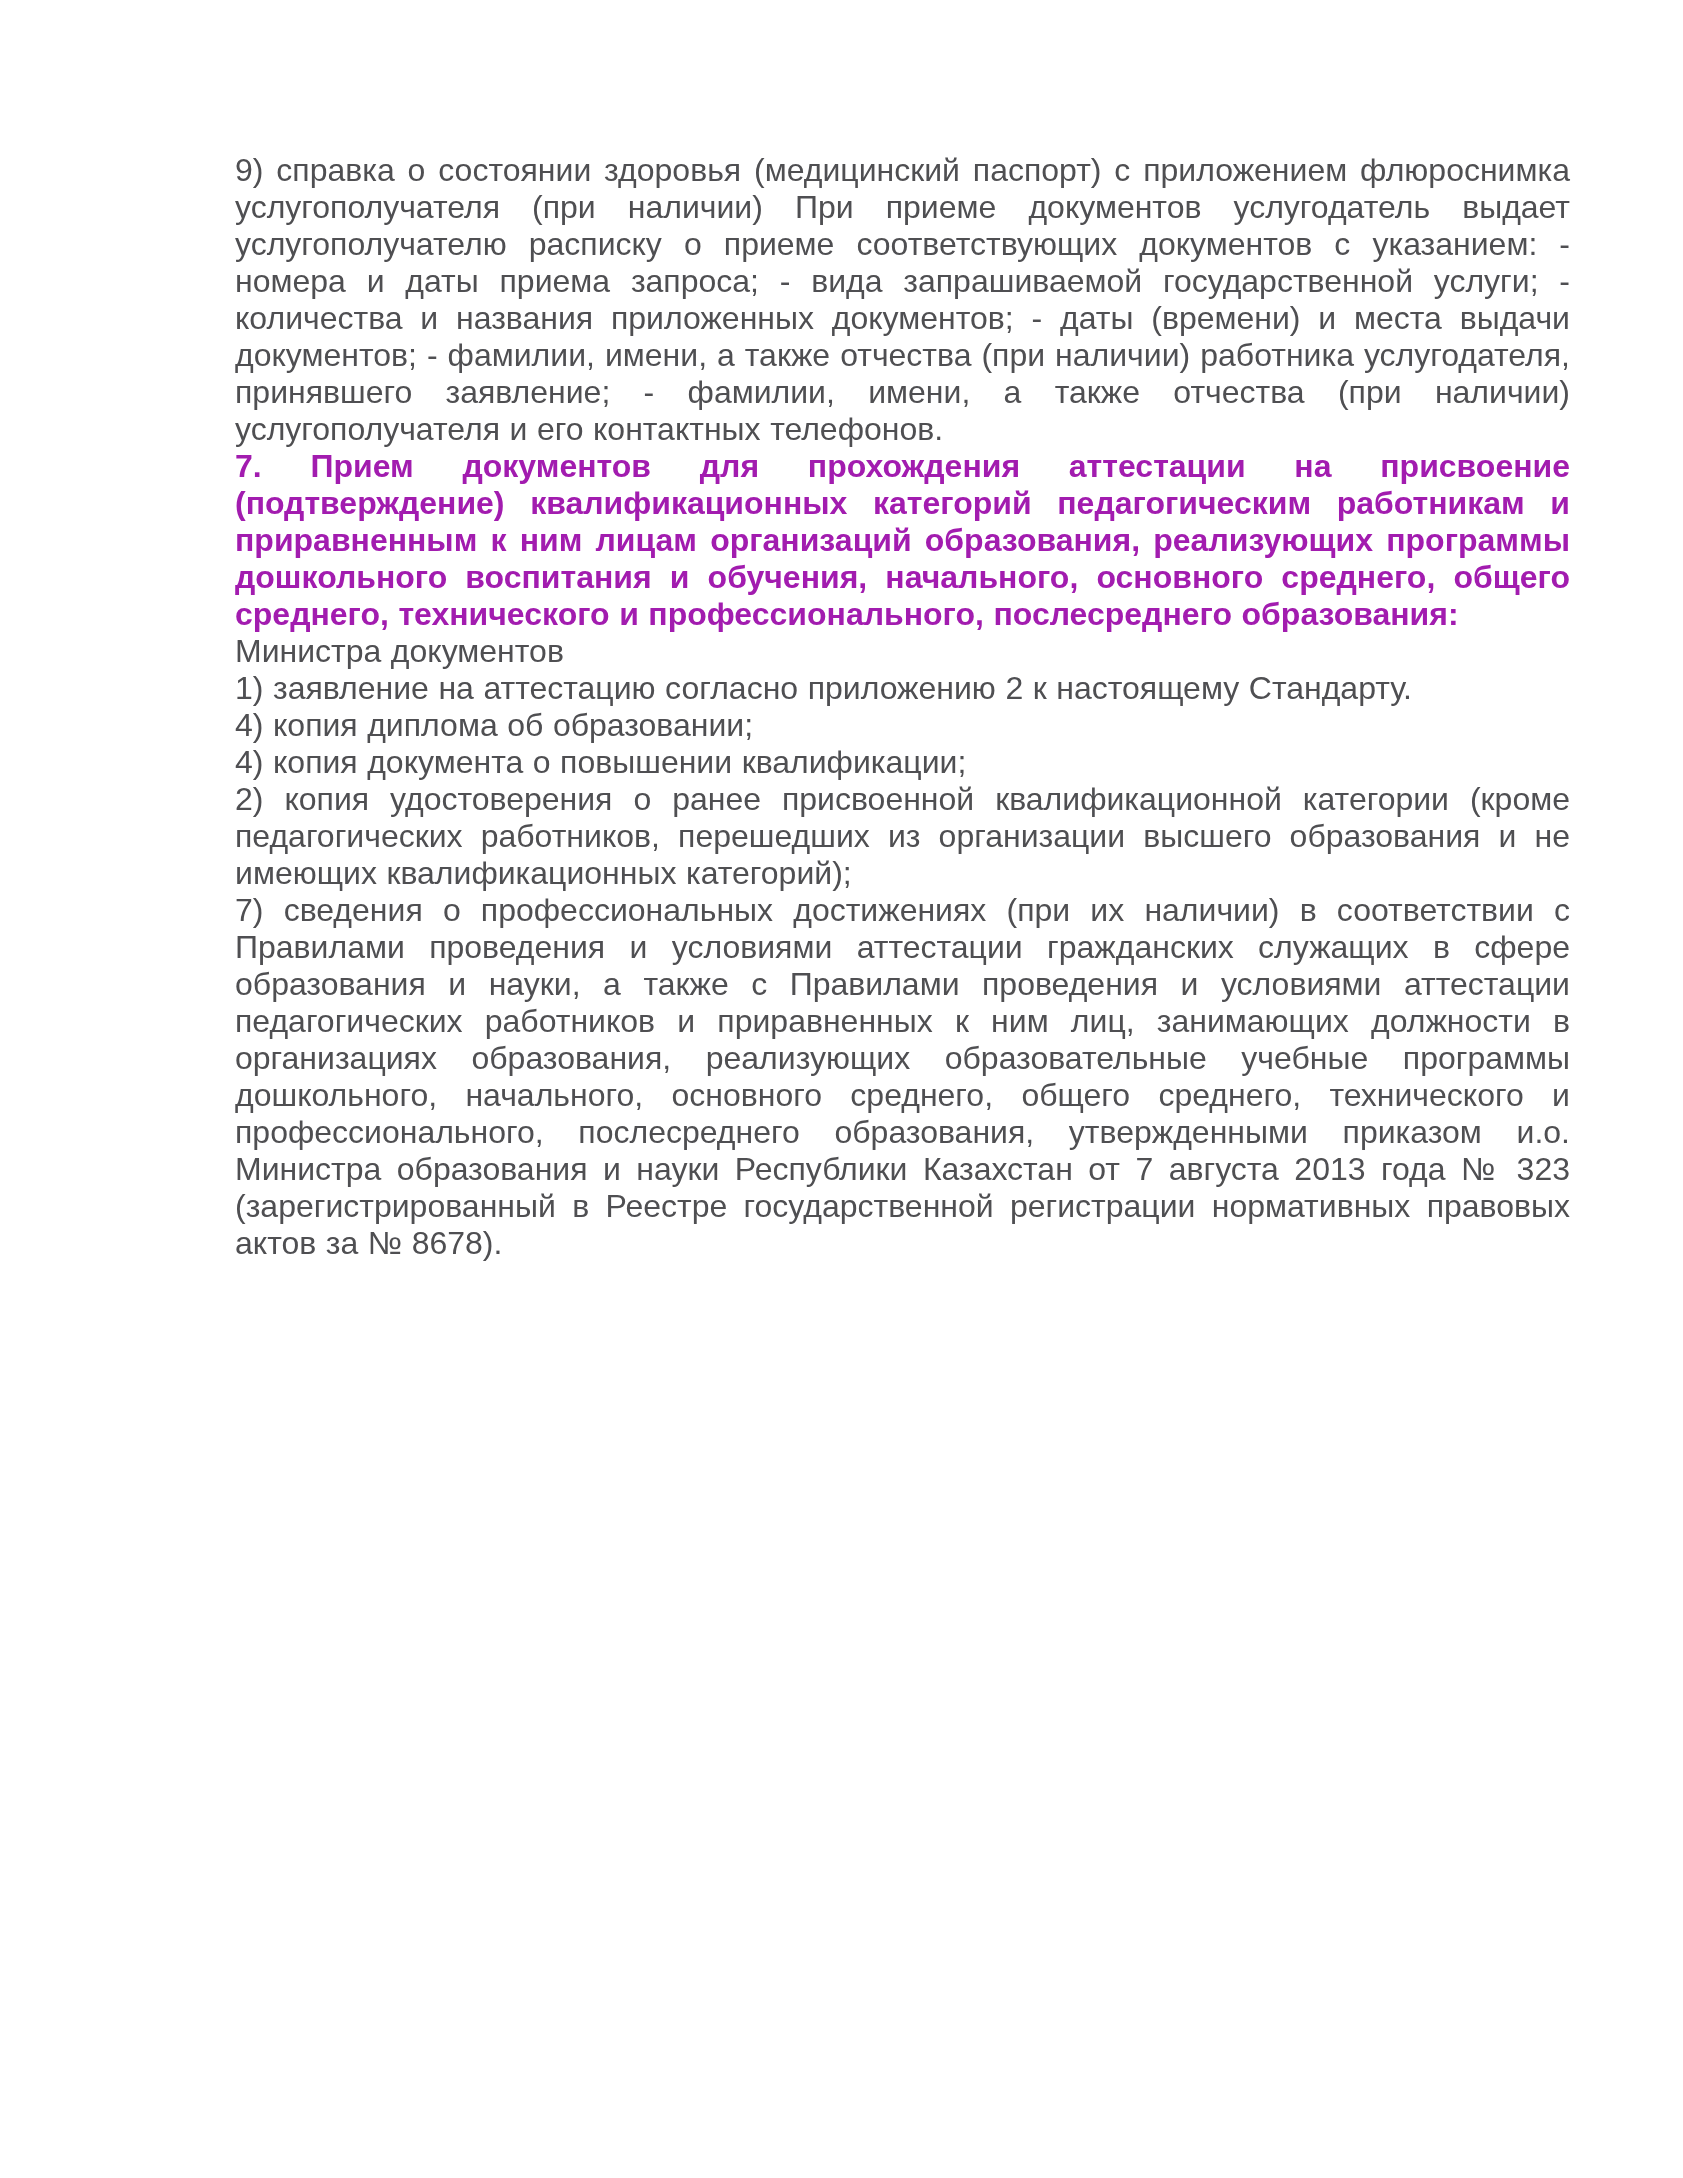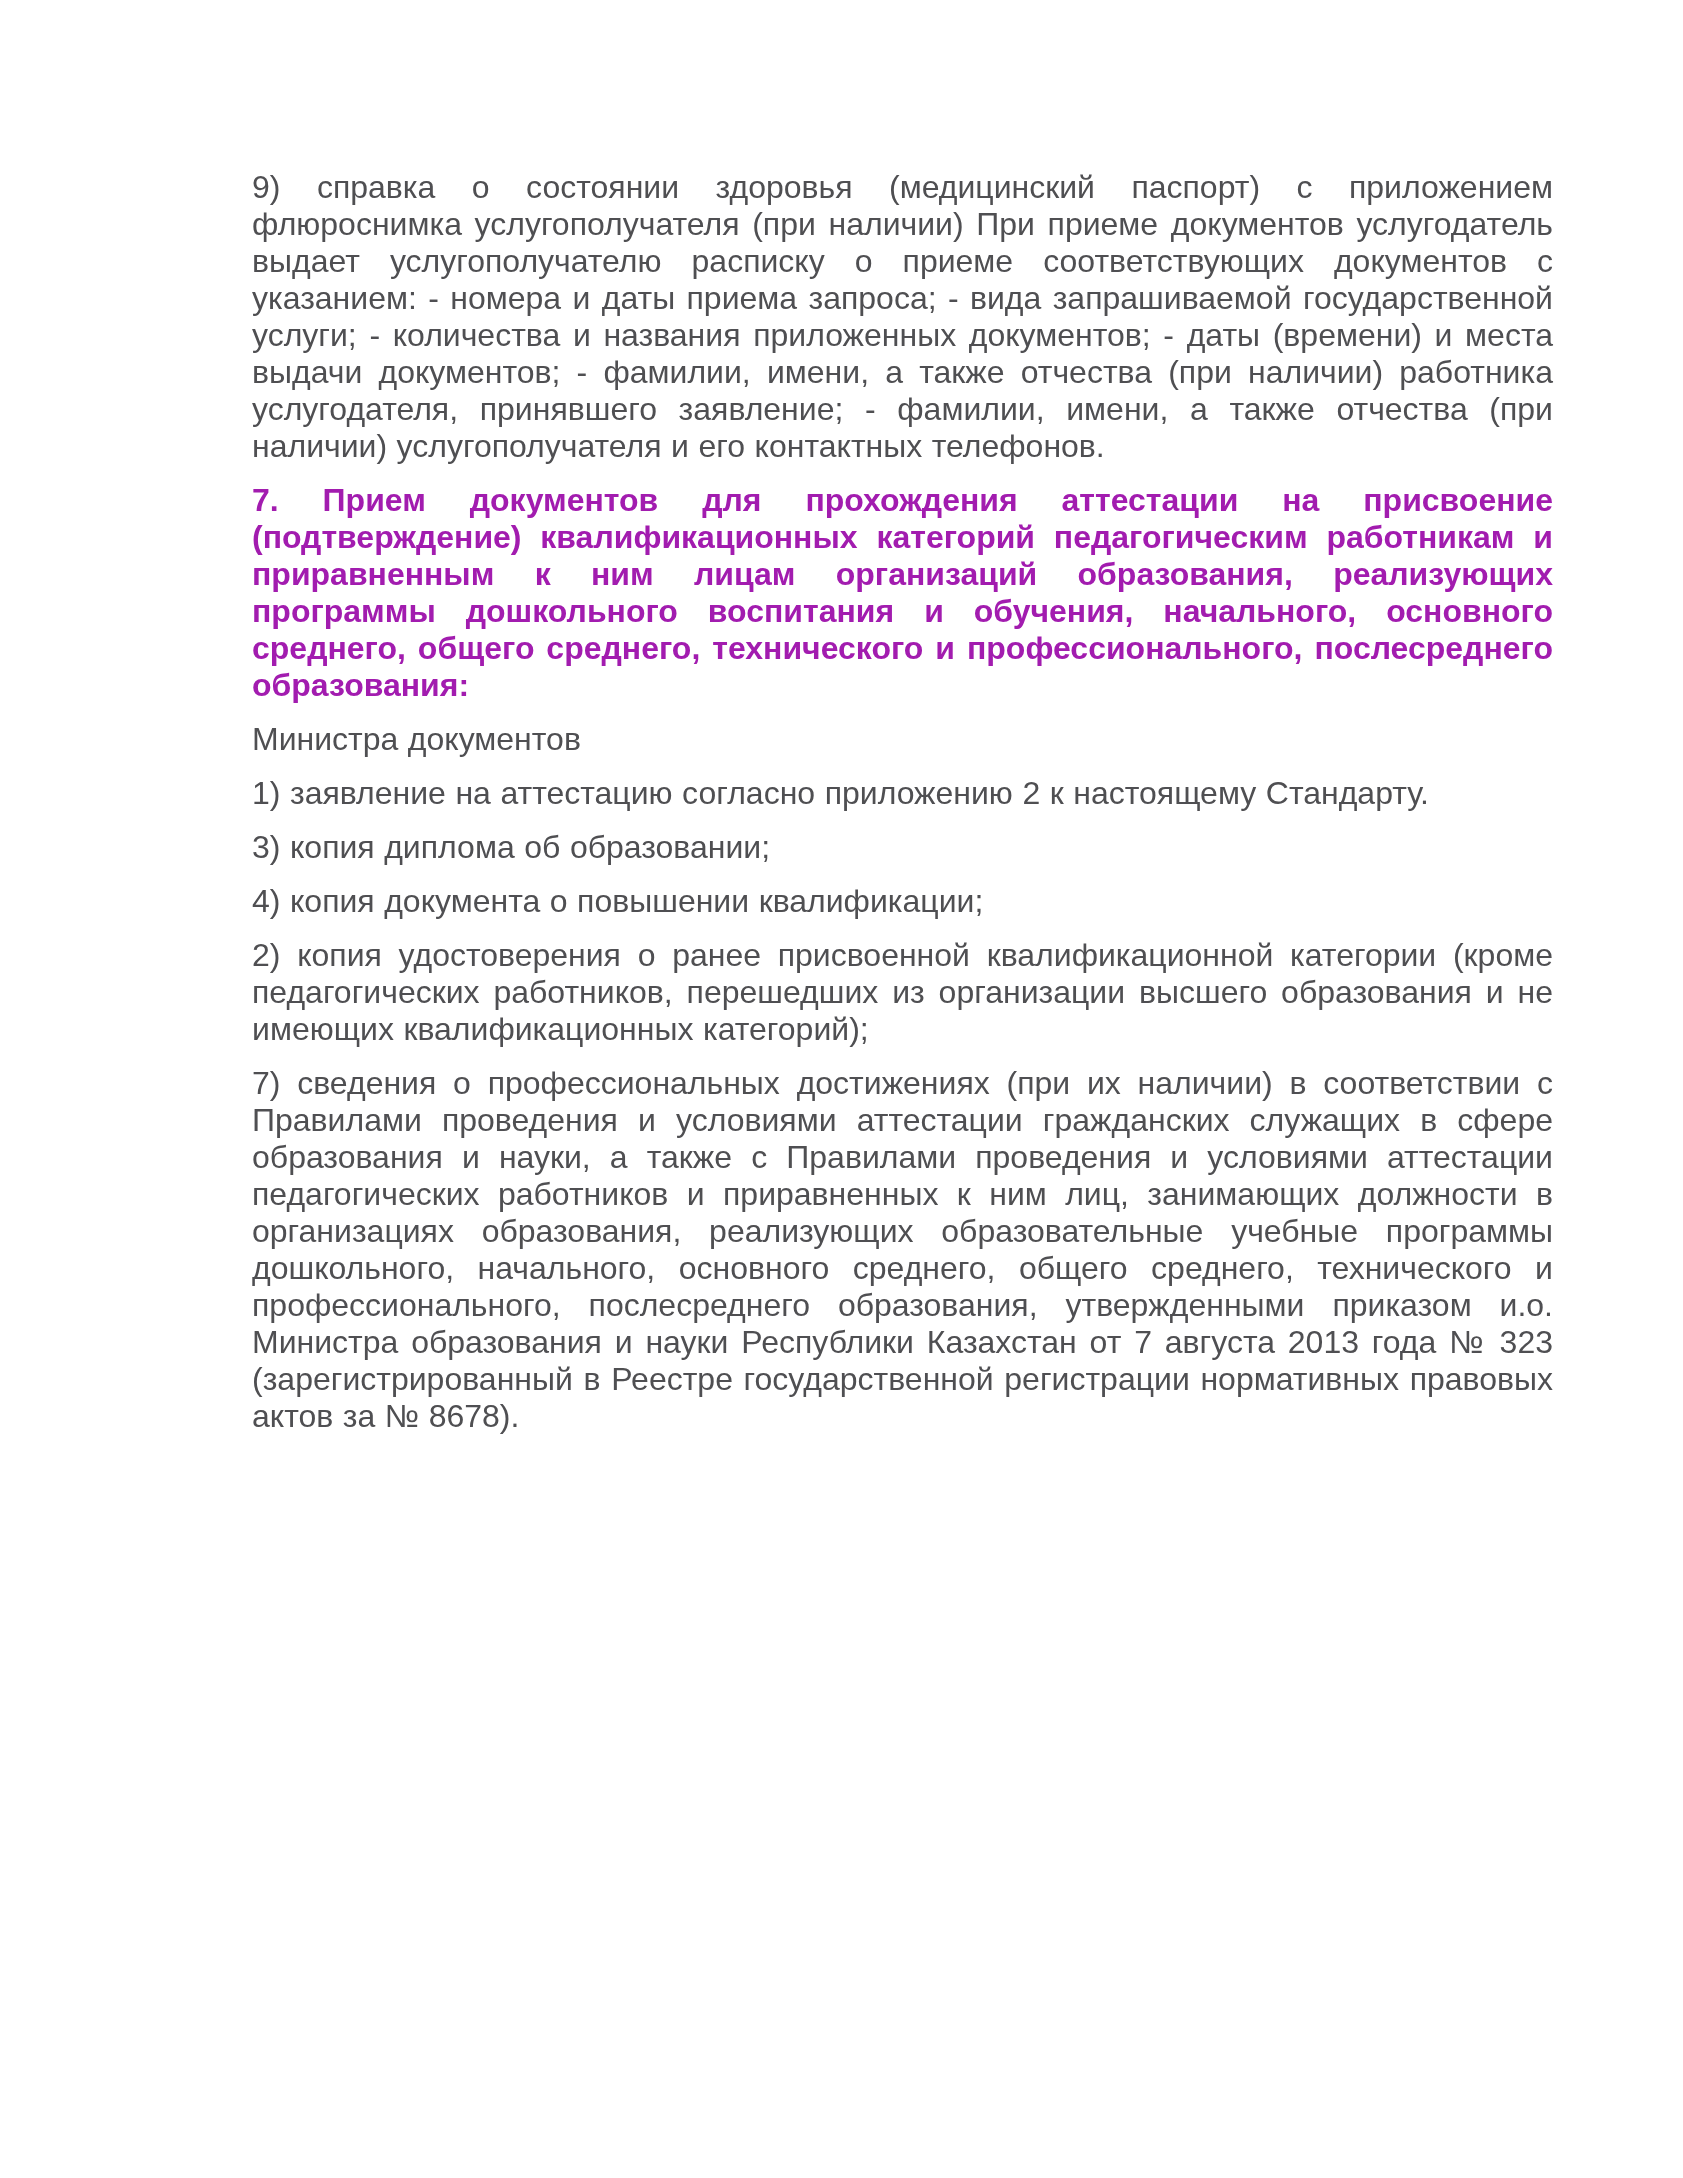--- a/index.html
+++ b/index.html
@@ -24,21 +24,21 @@
   .doc {
     position: absolute;
     left: 235px;
     top: 152px;
     width: 1335px;
     font-size: 32px;
     line-height: 37px;
     font-family: "Liberation Sans", sans-serif;
   }
   p.para {
-    margin: 17px;
+    margin: 0;
     padding: 0;
     text-align: justify;
     word-spacing: 0.02em;
   }
   p.para.regular {
     color: #4f4f52;
     font-weight: normal;
   }
   p.para.bold {
     color: #a21caf;
@@ -47,19 +47,19 @@
 </style>
 </head>
 <body>
 
 <main class="page">
   <div class="doc" id="doc">
       <p class="para regular">9) справка о состоянии здоровья (медицинский паспорт) с приложением флюроснимка услугополучателя (при наличии) При приеме документов услугодатель выдает услугополучателю расписку о приеме соответствующих документов с указанием: - номера и даты приема запроса; - вида запрашиваемой государственной услуги; - количества и названия приложенных документов; - даты (времени) и места выдачи документов; - фамилии, имени, а также отчества (при наличии) работника услугодателя, принявшего заявление; - фамилии, имени, а также отчества (при наличии) услугополучателя и его контактных телефонов.</p>
       <p class="para bold">7. Прием документов для прохождения аттестации на присвоение (подтверждение) квалификационных категорий педагогическим работникам и приравненным к ним лицам организаций образования, реализующих программы дошкольного воспитания и обучения, начального, основного среднего, общего среднего, технического и профессионального, послесреднего образования:</p>
       <p class="para regular">Министра документов</p>
       <p class="para regular">1) заявление на аттестацию согласно приложению 2 к настоящему Стандарту.</p>
-      <p class="para regular">3) копия диплома об образовании;</p>
+      <p class="para regular">4) копия диплома об образовании;</p>
       <p class="para regular">4) копия документа о повышении квалификации;</p>
       <p class="para regular">2) копия удостоверения о ранее присвоенной квалификационной категории (кроме педагогических работников, перешедших из организации высшего образования и не имеющих квалификационных категорий);</p>
       <p class="para regular">7) сведения о профессиональных достижениях (при их наличии) в соответствии с Правилами проведения и условиями аттестации гражданских служащих в сфере образования и науки, а также с Правилами проведения и условиями аттестации педагогических работников и приравненных к ним лиц, занимающих должности в организациях образования, реализующих образовательные учебные программы дошкольного, начального, основного среднего, общего среднего, технического и профессионального, послесреднего образования, утвержденными приказом и.о. Министра образования и науки Республики Казахстан от 7 августа 2013 года № 323 (зарегистрированный в Реестре государственной регистрации нормативных правовых актов за № 8678).</p>
     </div>
 </main>
 
 
 </body></html>

